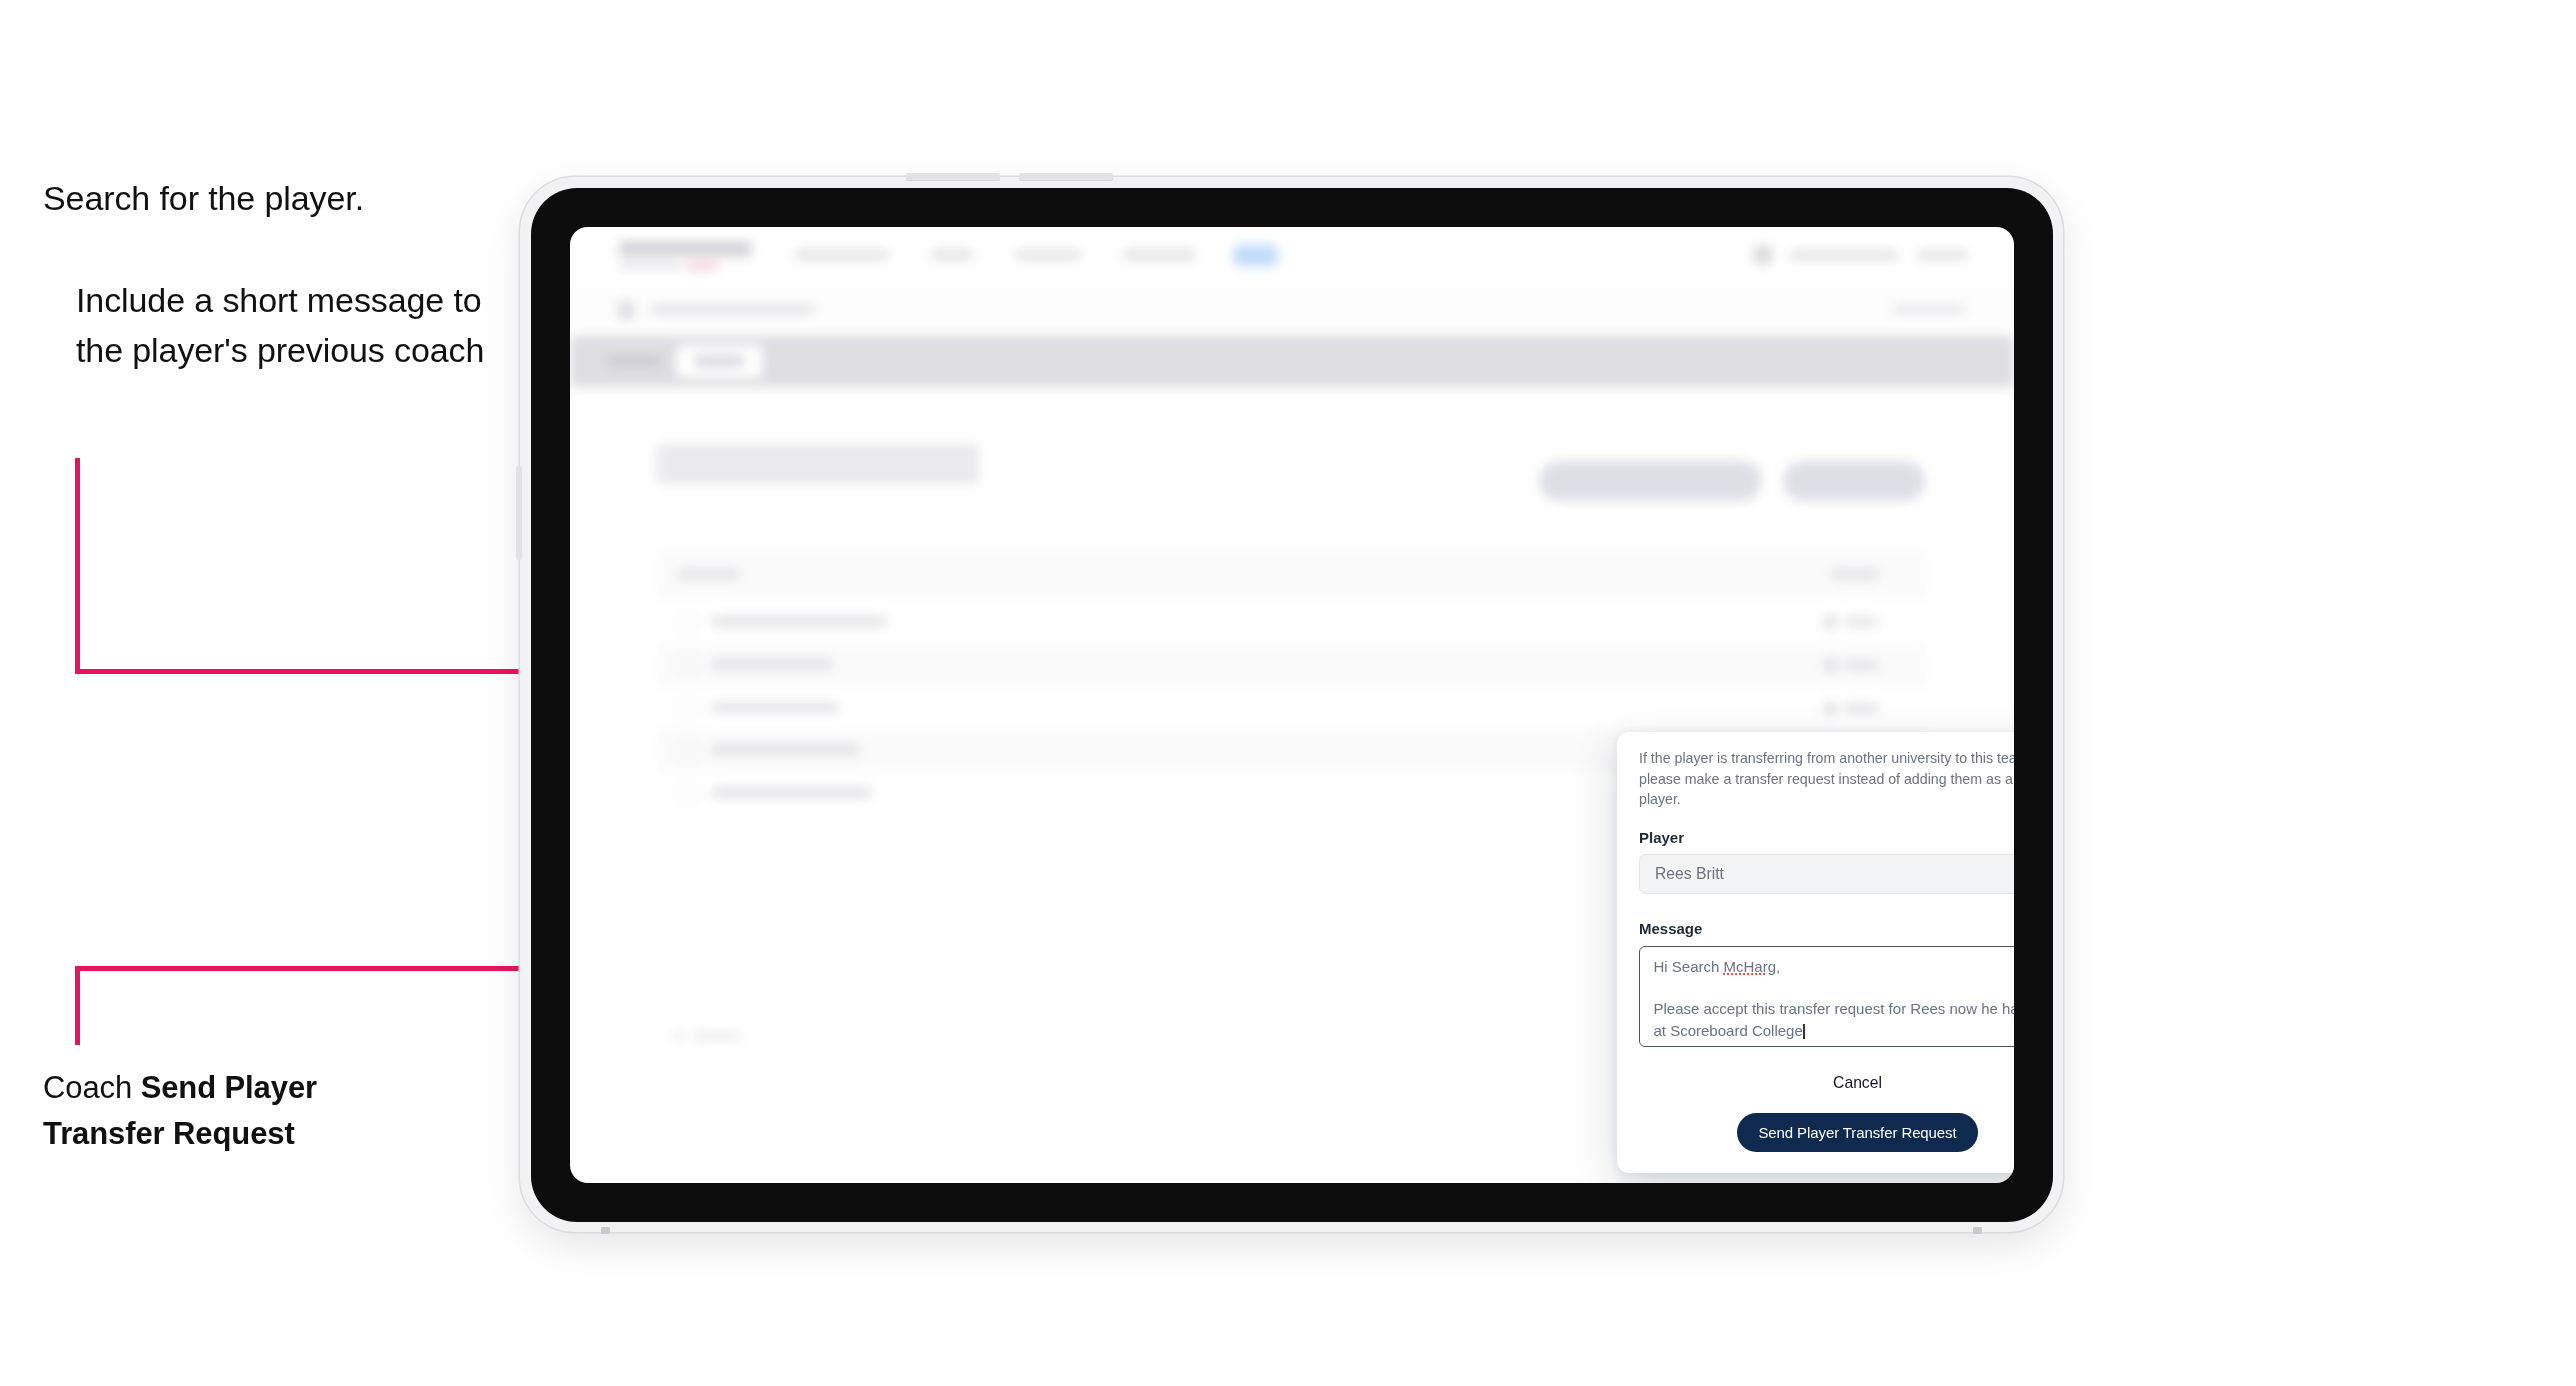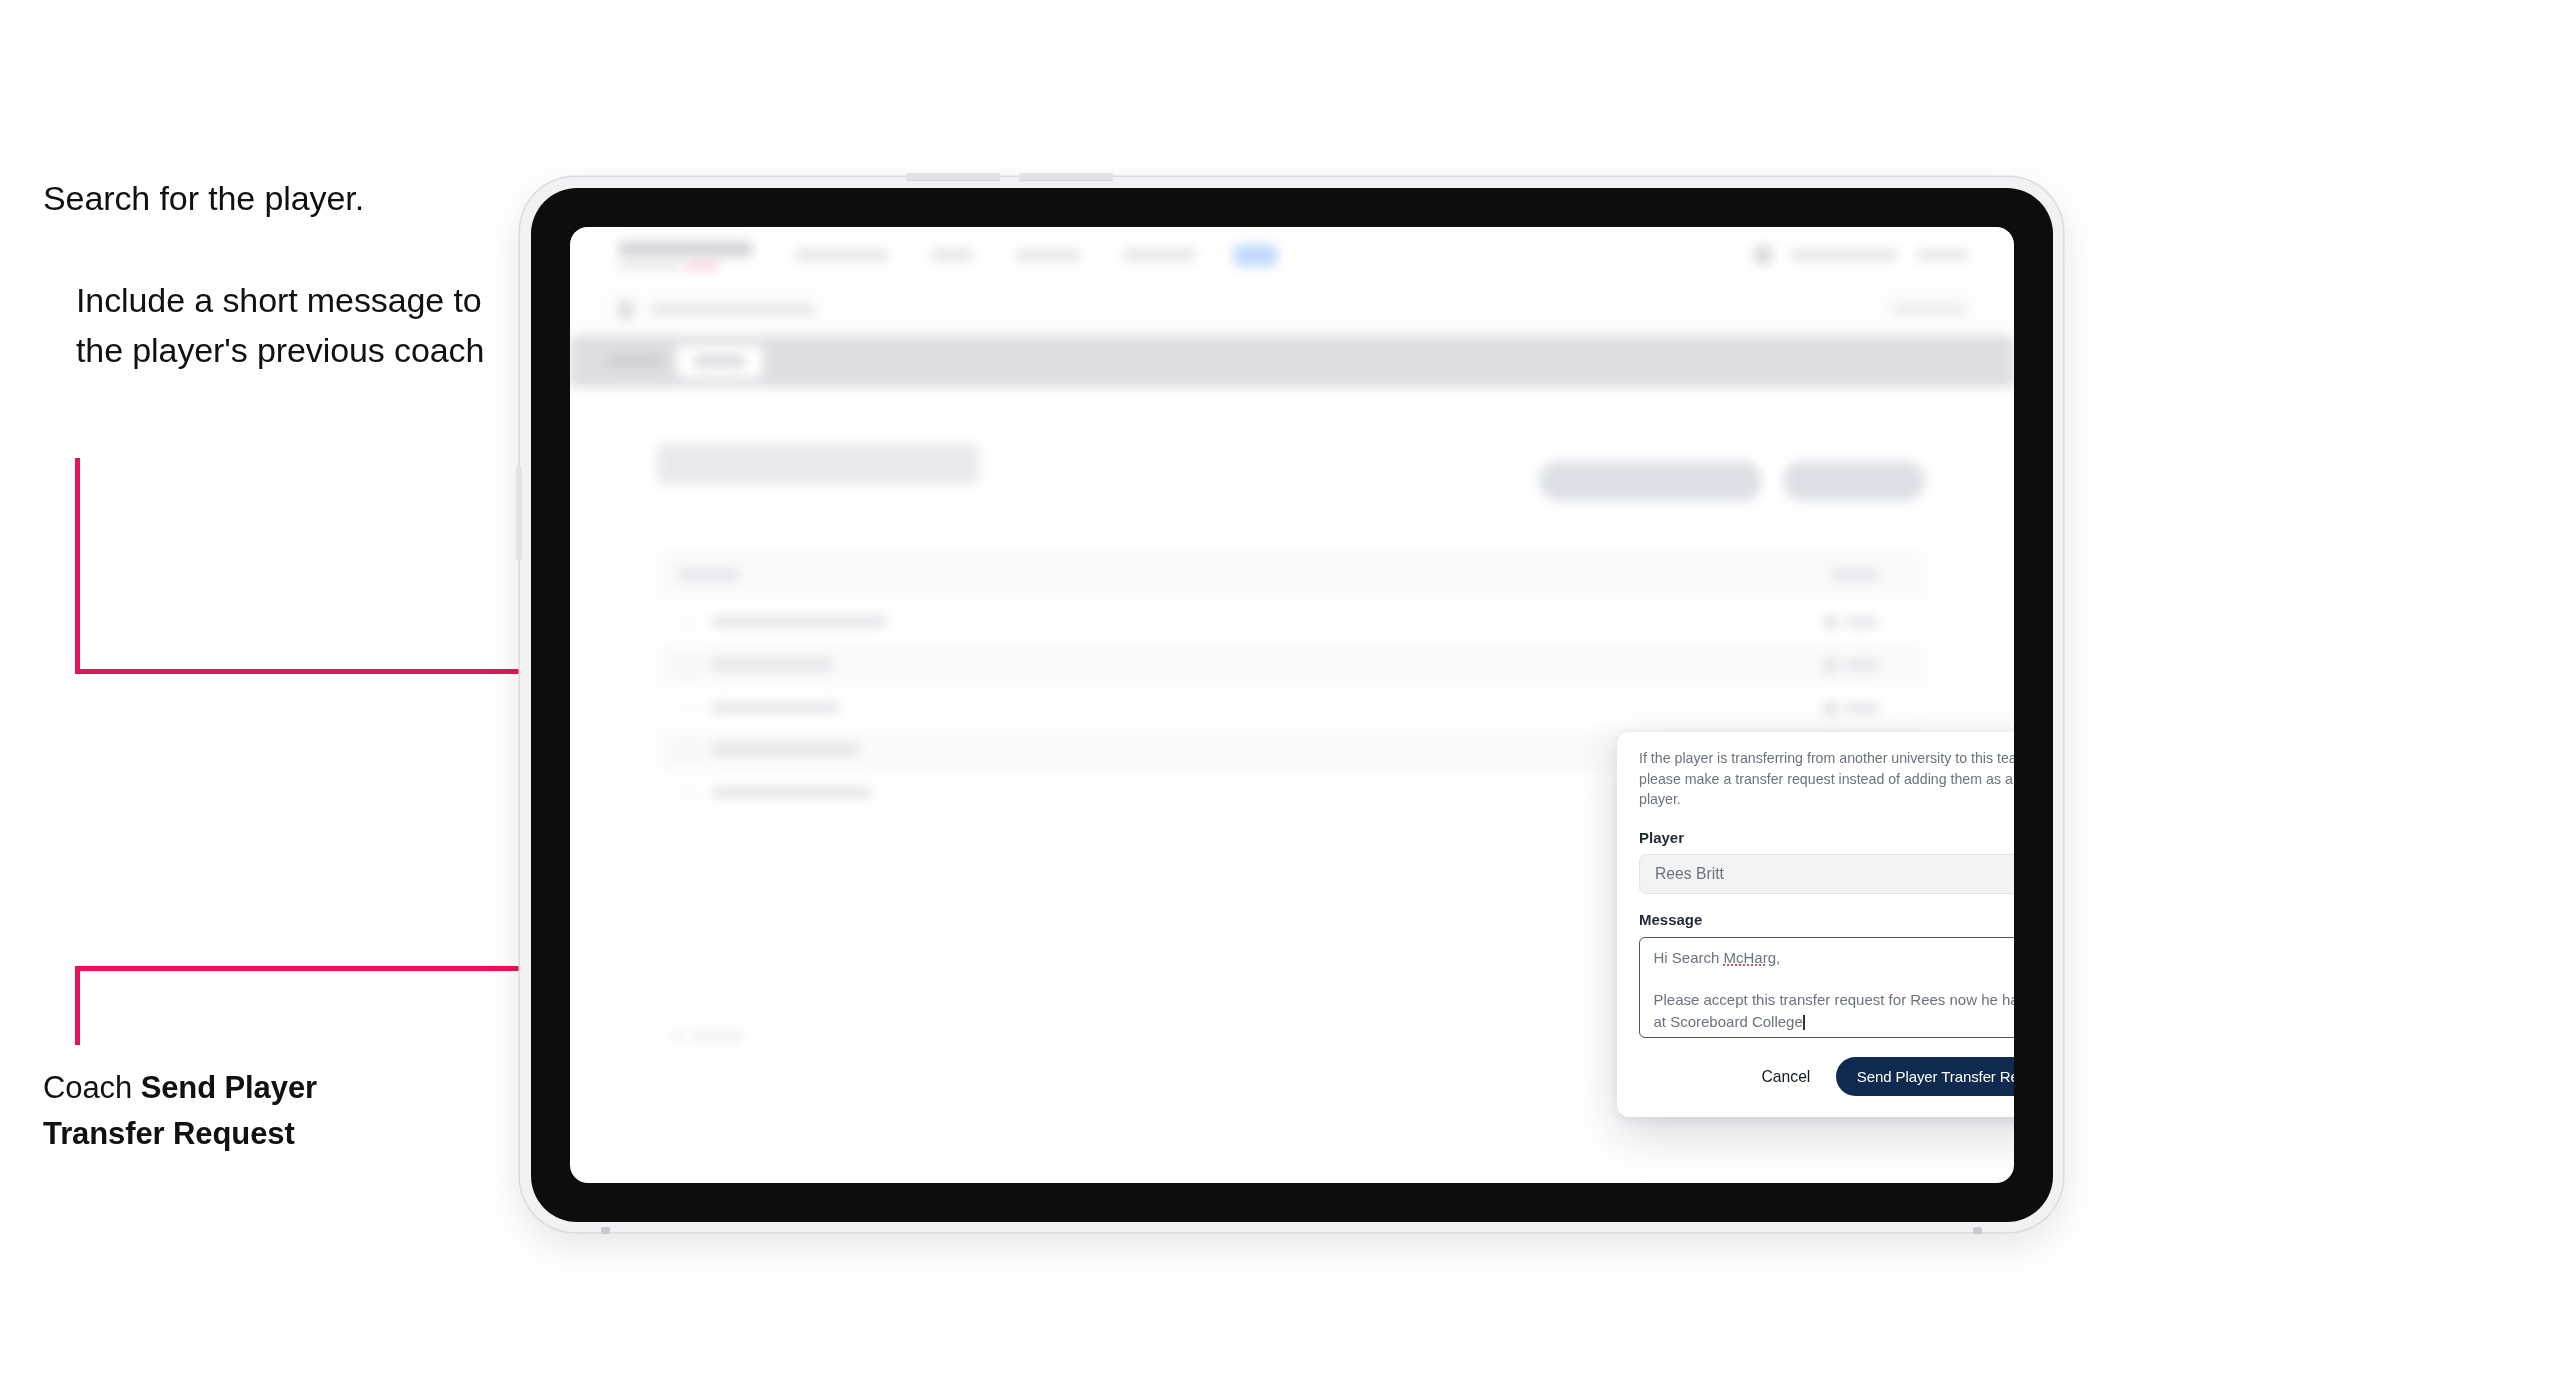--- a/index.html
+++ b/index.html
@@ -101,31 +101,31 @@
     background:#ffffff;border-radius:12px;
     box-shadow:0 16.5px 48px rgba(15,23,42,0.16),0 2.2px 10.5px rgba(15,23,42,0.08);}
   #modal-head{position:relative;padding:19.5px 22.5px 12.7px 22.5px;border-bottom:0.7px solid #eceef1;}
   #modal-title{font-size:19px;font-weight:bold;color:#111111;letter-spacing:-0.3px;}
   #modal-body{padding:16.5px 22.5px 0 22.5px;}
   #modal-desc{font-size:14.2px;line-height:1.45;color:#6b7280;margin:0 0 19.5px 0;}
   .f-label{font-size:15px;font-weight:bold;color:#1f2937;margin-bottom:8.2px;}
   #player-input{width:100%;box-sizing:border-box;height:40px;
     background:#f2f3f5;border:0.7px solid #e2e4e8;border-radius:6.7px;
     padding:0 15px;font-size:15.7px;color:#6b7280;font-family:"Liberation Sans",sans-serif;}
-  #msg-wrap{margin-top:17px;}
+  #msg-wrap{margin-top:26px;}
   #msg-box{width:100%;box-sizing:border-box;height:101px;position:relative;
     background:#ffffff;border:1.5px solid #4b5563;border-radius:6px;padding:9.7px 13.5px;}
   .msg-line{font-size:15px;line-height:1.48;color:#6b7280;white-space:nowrap;}
   .squiggle{text-decoration:underline;text-decoration-style:dotted;
     text-decoration-color:#e05252;text-decoration-thickness:1.5px;}
   #msg-gap{height:19.5px;}
   .caret{display:inline-block;width:1.5px;height:15.7px;background:#333;
     vertical-align:-3px;margin-left:0.7px;}
   #modal-foot{display:flex;align-items:center;justify-content:flex-end;gap:13.5px;
-    padding:19.5px 22.5px 21px 22.5px;}
+    padding:19.5px 22.5px 21px 22.5px;flex-direction:column;}
   #cancel-btn{font-size:15.7px;color:#111827;background:none;border:none;cursor:pointer;
     padding:7.5px 12px;font-family:"Liberation Sans",sans-serif;}
   #send-btn{background:#0e2a4f;color:#ffffff;border:none;border-radius:19.5px;
     padding:0 21px;height:39px;font-size:15px;cursor:pointer;
     font-family:"Liberation Sans",sans-serif;letter-spacing:-0.1px;}
 </style>
 </head>
 <body>
 
 <div class="annot" id="annot-search">Search for the player.</div>

